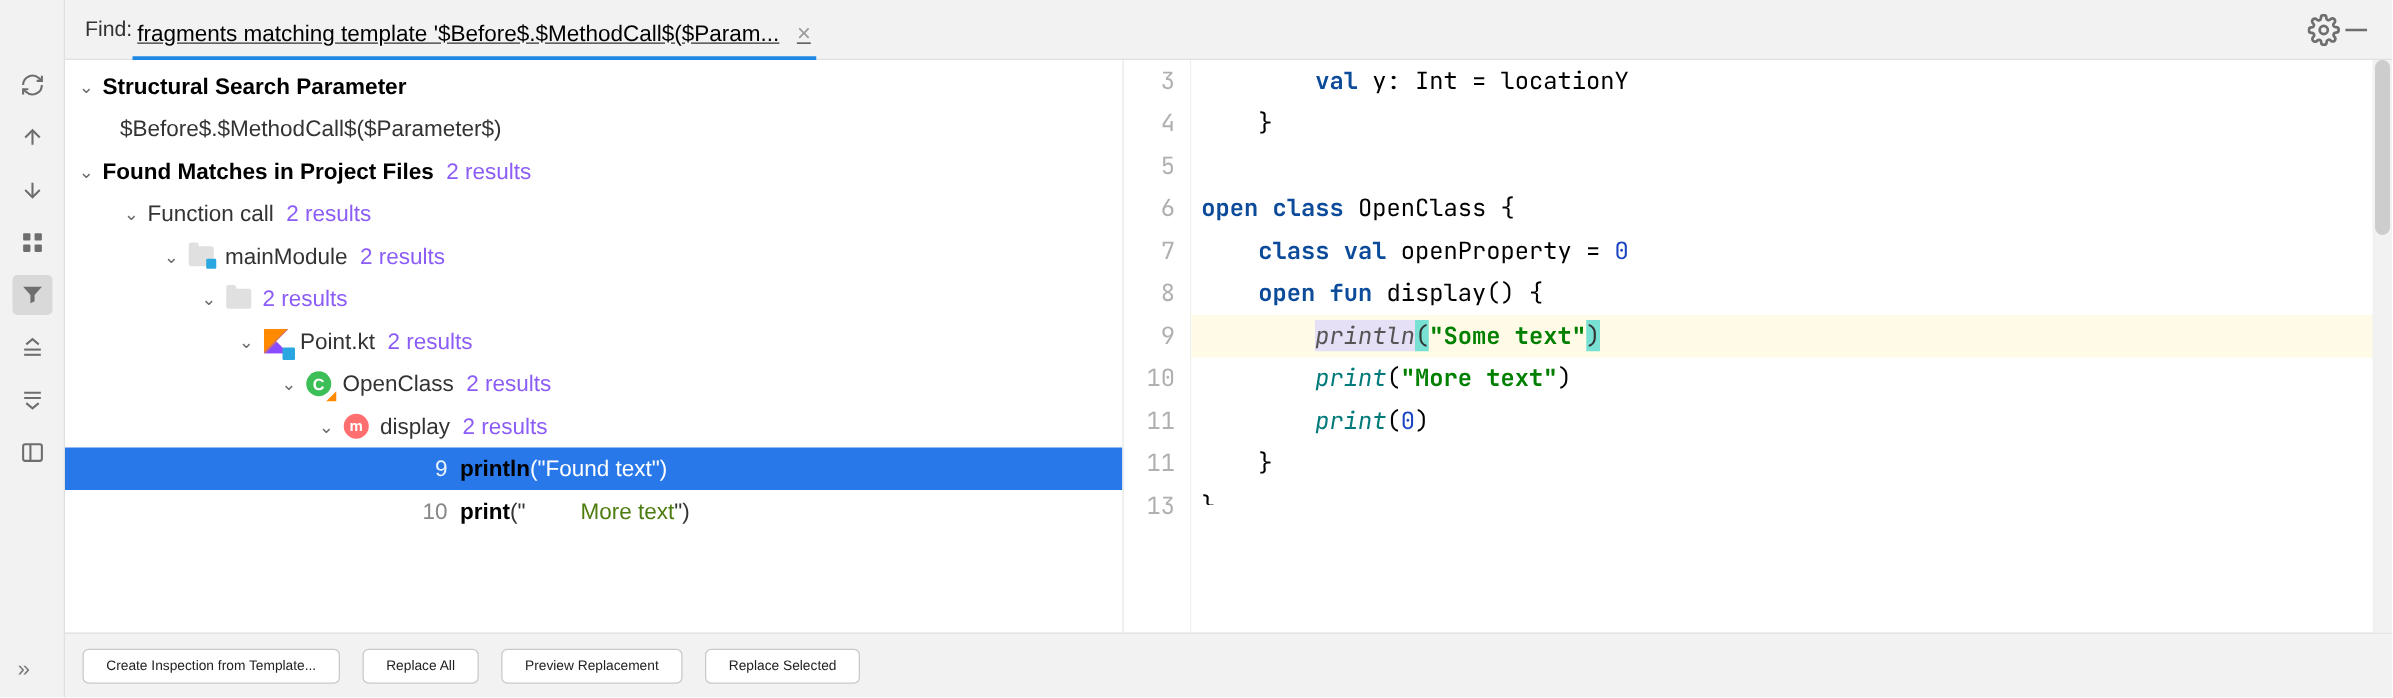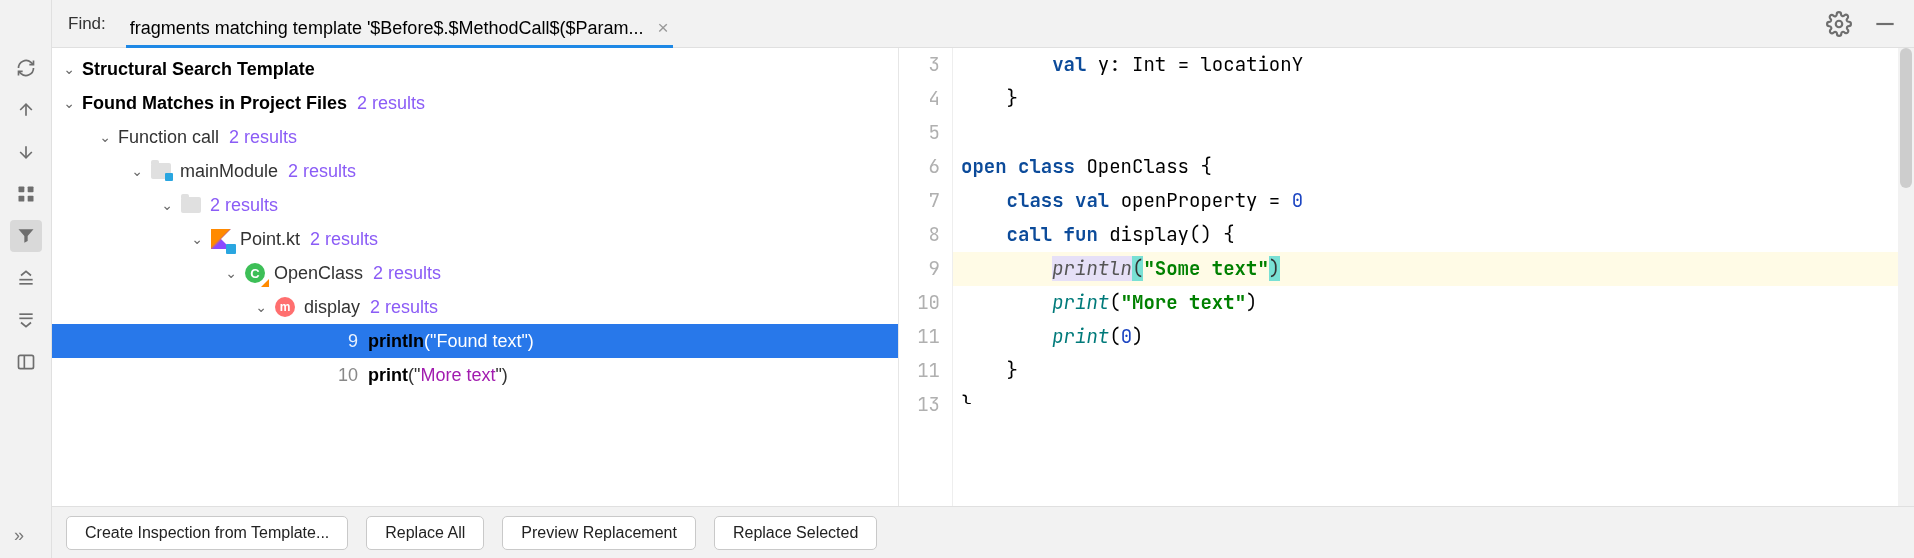--- a/index.html
+++ b/index.html
@@ -6,23 +6,23 @@
     body { font-family: -apple-system, BlinkMacSystemFont, "Segoe UI", sans-serif; font-size: 16.5px; background: #fff; color: #333; overflow: hidden; }
     .app { display: flex; height: 558px; width: 1914px; }
 
     .left-rail { width: 52px; background: #f2f2f2; border-right: 1px solid #e0e0e0; display: flex; flex-direction: column; align-items: center; padding-top: 52px; gap: 10px; }
     .left-rail .rail-btn { width: 32px; height: 32px; display: flex; align-items: center; justify-content: center; color: #6e6e6e; cursor: pointer; border-radius: 4px; }
     .left-rail .rail-btn.active { background: #d9d9d9; }
     .left-rail .rail-btn svg { width: 20px; height: 20px; }
 
     .main { flex: 1; display: flex; flex-direction: column; }
 
-    .top-bar { height: 48px; background: #f2f2f2; border-bottom: 1px solid #e0e0e0; display: flex; align-items: center; padding: 0 16px; gap: 20px; }
+    .top-bar { height: 48px; background: #f2f2f2; border-bottom: 1px solid #e0e0e0; display: flex; align-items: center; padding: 0 16px; }
     .top-bar .find-label { color: #333; font-size: 17px; }
-    .top-bar .query-tab { display: flex; align-items: flex-end; border-bottom: 3px solid #1e88e5; padding: 0 4px 6px 4px; margin-top: 17px; }
+    .top-bar .query-tab { display: flex; align-items: flex-start; border-bottom: 3px solid #1e88e5; padding: 0 4px 6px 4px; margin-top: 17px; text-decoration: underline; }
     .top-bar .query-text { color: #000; font-size: 18px; }
     .top-bar .close-x { color: #999; margin-left: 14px; font-size: 19px; cursor: pointer; }
     .top-bar .spacer { flex: 1; }
     .top-bar .icon-btn { width: 26px; height: 26px; color: #6e6e6e; cursor: pointer; display: flex; align-items: center; justify-content: center; }
 
     .content { flex: 1; display: flex; overflow: hidden; }
 
     .results { flex: 1; overflow: auto; padding-top: 4px; position: relative; }
     .row { display: flex; align-items: center; height: 34px; font-size: 18px; white-space: nowrap; }
     .chev { width: 18px; display: inline-flex; justify-content: center; color: #6b6b6b; font-size: 14px; margin-right: 4px; }
@@ -33,21 +33,21 @@
     .indent3 { padding-left: 106px; }
     .indent4 { padding-left: 136px; }
     .indent5 { padding-left: 170px; }
     .indent6 { padding-left: 200px; }
     .indent8l { padding-left: 284px; }
     .bold { font-weight: 700; color: #000; }
     .muted { color: #8b5cf6; margin-left: 10px; }
     .row.selected { background: #2878ea; color: #fff; }
     .num { color: #888; margin-right: 10px; min-width: 22px; text-align: right; display: inline-block; }
     .row.selected .num { color: rgba(255,255,255,0.9); }
-    .code-str { color: #a21caf; }
+    .code-str { color: #4d7c0f; margin-left: 44px; }
 
     .ficon { width: 22px; height: 22px; margin-right: 8px; display: inline-flex; align-items: center; justify-content: center; }
     .folder-icon { width: 20px; height: 16px; background: #e0e0e0; border-radius: 2px; position: relative; }
     .folder-icon::before { content: ""; position: absolute; top: -3px; left: 0; width: 8px; height: 4px; background: #e0e0e0; border-radius: 2px 2px 0 0; }
     .folder-icon.module::after { content: ""; position: absolute; right: -2px; bottom: -2px; width: 8px; height: 8px; background: #2aa6e0; border-radius: 1px; }
     .kt-icon { width: 20px; height: 20px; background: linear-gradient(135deg,#ff8a00 0%,#ff8a00 45%,#8a4aff 55%,#8a4aff 100%); clip-path: polygon(0 0,100% 0,50% 50%,100% 100%,0 100%); position: relative; }
     .kt-icon-outer { position: relative; }
     .kt-icon-outer .corner { position: absolute; right: -4px; bottom: -4px; width: 10px; height: 10px; background:#2aa6e0; border-radius: 1px; }
     .class-badge { width: 20px; height: 20px; border-radius: 50%; background: #3dbf57; color: #fff; font-size: 13px; font-weight: 700; display: flex; align-items: center; justify-content: center; position: relative; }
     .class-badge .corner { position: absolute; right: -4px; bottom: -4px; width: 0; height: 0; border-left: 8px solid transparent; border-bottom: 8px solid #ff8a00; }
@@ -64,21 +64,21 @@
     .num-lit { color: #1c45c2; }
     .fn { color: #007a7a; font-style: italic; }
     .str { color: #008000; font-weight: 700; }
     .punct { color: #000; }
     .paren-hl { background: #79e0d4; }
     .prop-hl { background: #e6e0f7; font-style: italic; color:#555; }
     .editor-scroll { position: absolute; right: 0; top: 0; width: 16px; height: 100%; background: #f2f2f2; }
     .editor-scroll .thumb { position: absolute; top: 0; left: 2px; width: 12px; height: 140px; background: #cdcdcd; border-radius: 6px; }
 
     .bottom-bar { height: 52px; background: #f2f2f2; border-top: 1px solid #e0e0e0; display: flex; align-items: center; padding: 0 14px; gap: 18px; }
-    .btn { background: #fff; border: 1px solid #c9c9c9; border-radius: 5px; padding: 7px 18px; font-size: 16px; color: #222; cursor: pointer; }
+    .btn { background: #fff; border: 1px solid #c9c9c9; border-radius: 5px; padding: 7px 18px; font-size: 11px; color: #222; cursor: pointer; }
     .more-dots { position: absolute; left: 14px; bottom: 12px; color: #7a7a7a; font-size: 18px; }
   </style>
 </head>
 <body>
 
 <div class="app">
   <div class="left-rail">
     <div class="rail-btn">
         <svg viewBox="0 0 24 24" fill="none" stroke="currentColor" stroke-width="2">
           <path d="M3 12a9 9 0 0 1 15-6.7L21 8"></path>
@@ -153,21 +153,24 @@
           <svg viewBox="0 0 24 24" stroke="currentColor" stroke-width="2">
             <path d="M4 12h16"></path>
           </svg>
         </span>
     </div>
 
     <div class="content">
       <div class="results">
         <div class="row indent0">
           <span class="chev">⌄</span>
-          <span class="bold">Structural Search Template</span>
+          <span class="bold">Structural Search Parameter</span>
+        </div>
+        <div class="row indent1">
+          <span>$Before$.$MethodCall$($Parameter$)</span>
         </div>
         <div class="row indent0">
           <span class="chev">⌄</span>
           <span class="bold">Found Matches in Project Files</span>
           <span class="muted">2 results</span>
         </div>
         <div class="row indent2">
           <span class="chev">⌄</span>
           <span>Function call</span>
           <span class="muted">2 results</span>
@@ -244,21 +247,21 @@
             <div class="gl">11</div>
             <div class="gl">11</div>
             <div class="gl" style="height: 16px;">13</div>
           </div>
         <div class="code" id="code-body">
             <div class="cl">        <span class="kw">val </span><span class="type">y: Int </span><span class="punct">= locationY</span></div>
             <div class="cl">    <span class="punct">}</span></div>
             <div class="cl"></div>
             <div class="cl"><span class="kw">open class </span><span class="type">OpenClass </span><span class="punct">{</span></div>
             <div class="cl">    <span class="kw">class val </span><span class="type">openProperty </span><span class="punct">= </span><span class="num-lit">0</span></div>
-            <div class="cl">    <span class="kw">call fun </span><span class="type">display</span><span class="punct">() {</span></div>
+            <div class="cl">    <span class="kw">open fun </span><span class="type">display</span><span class="punct">() {</span></div>
             <div class="cl hit">        <span class="prop-hl">println</span><span class="paren-hl">(</span><span class="str">"Some text"</span><span class="paren-hl">)</span></div>
             <div class="cl">        <span class="fn">print</span><span class="punct">(</span><span class="str">"More text"</span><span class="punct">)</span></div>
             <div class="cl">        <span class="fn">print</span><span class="punct">(</span><span class="num-lit">0</span><span class="punct">)</span></div>
             <div class="cl">    <span class="punct">}</span></div>
             <div class="cl" style="height: 16px; overflow: hidden;"><span class="punct">}</span></div>
           </div>
         <div class="editor-scroll">
             <div class="thumb"></div>
           </div>
       </div>

